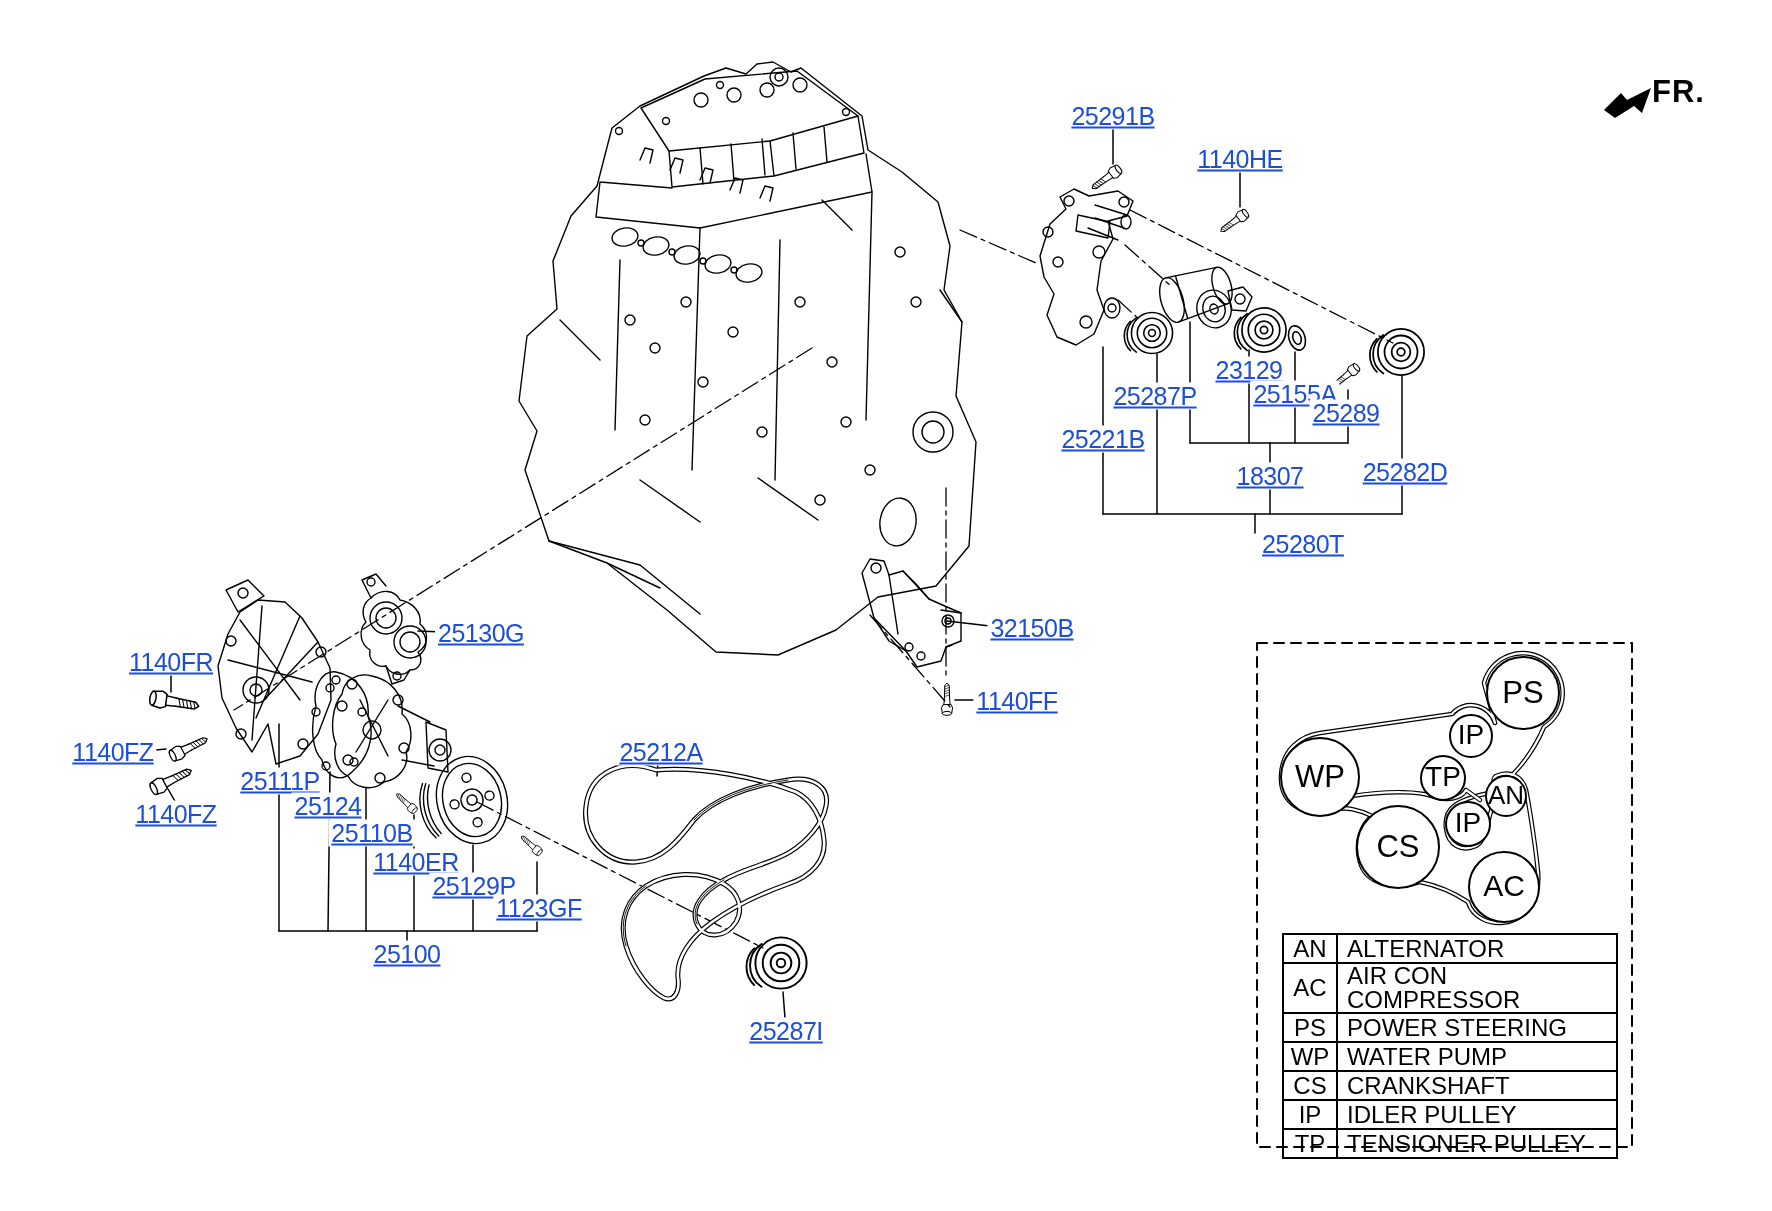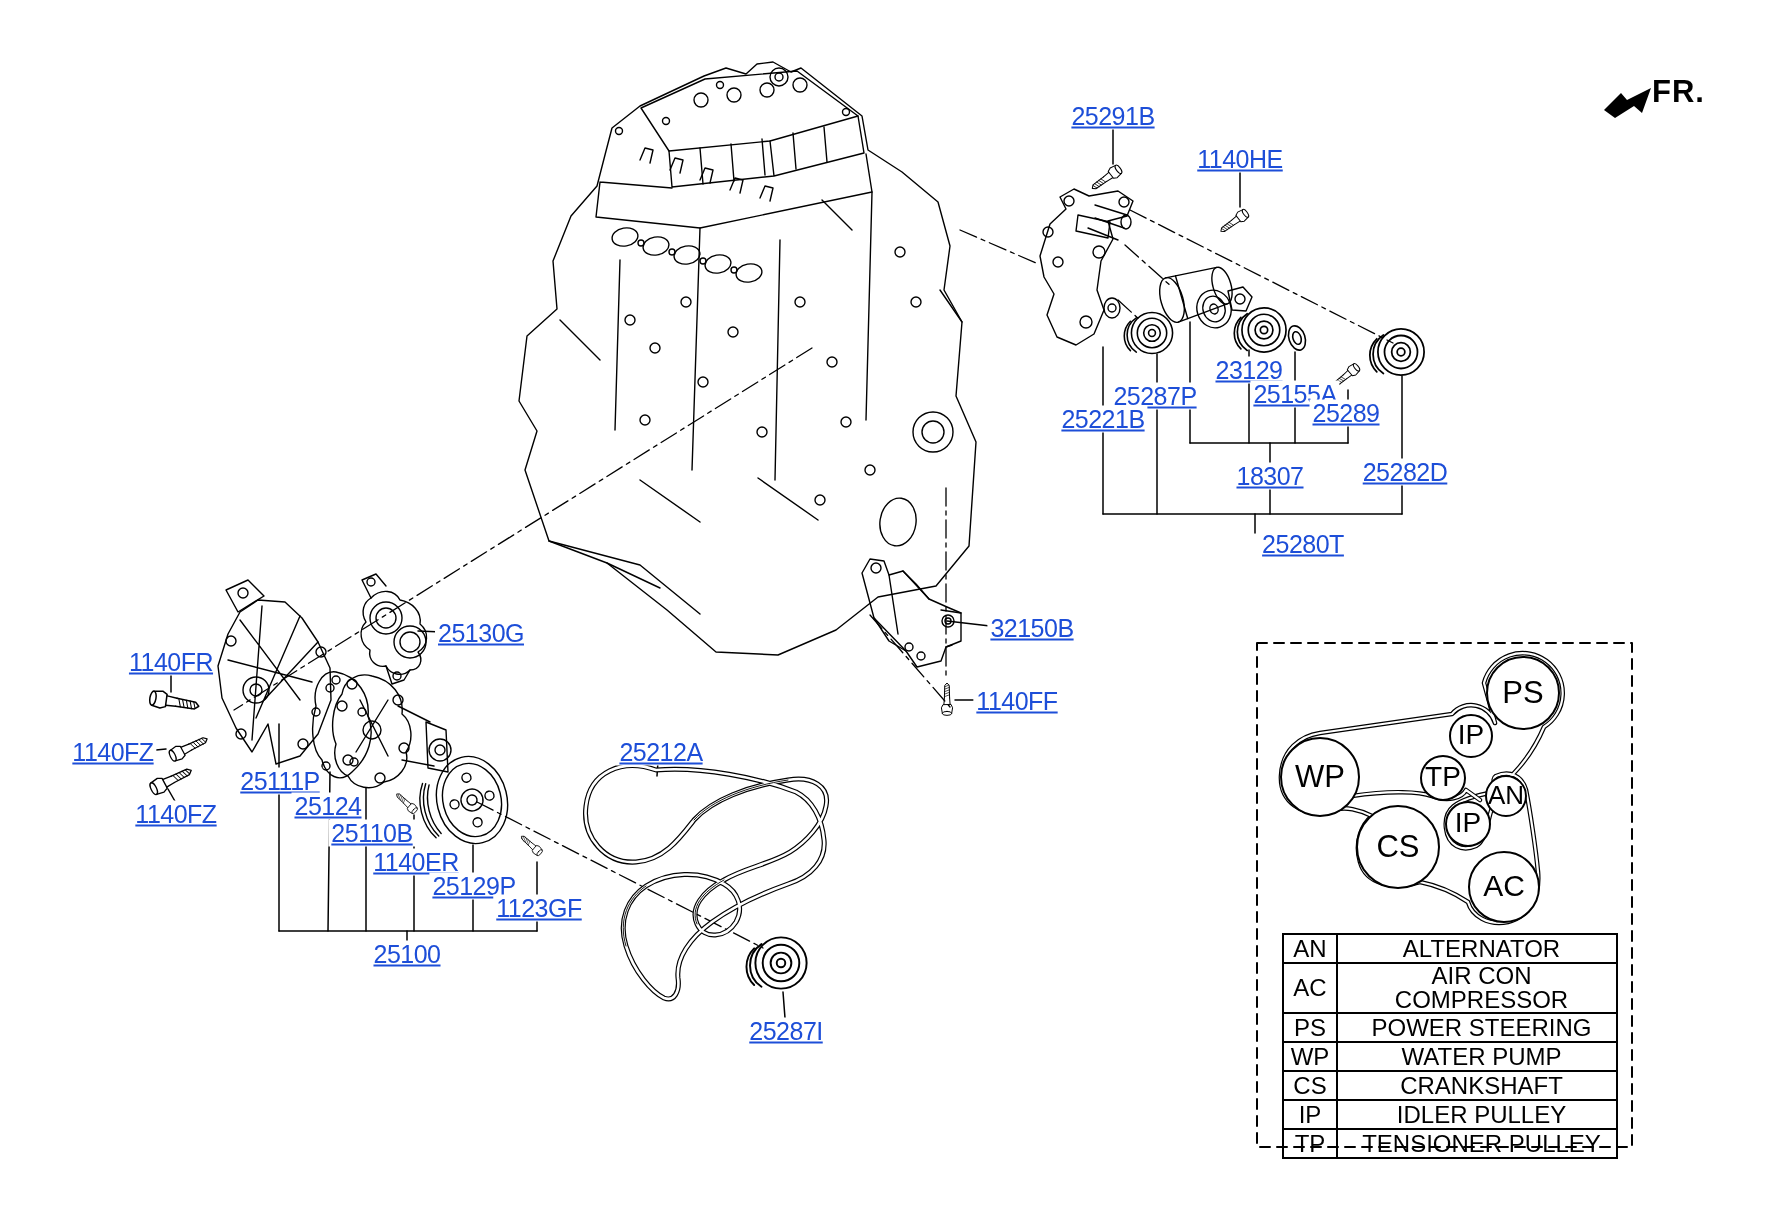--- a/index.html
+++ b/index.html
@@ -10,21 +10,21 @@
            letter-spacing:-0.5px;line-height:1.0;background:#ffffff;padding:1px 3px;
            white-space:nowrap;color:#1d4ed8;text-decoration:underline;}
   .pulley-label{position:absolute;transform:translate(-50%,-50%);font-size:29px;
            line-height:1;color:#000;white-space:nowrap;}
   .fr-wrap{position:absolute;left:1596px;top:74px;width:170px;height:56px;}
   .fr-text{position:absolute;left:56px;top:0;font-size:31px;font-weight:bold;letter-spacing:1px;text-align:right;}
   table.legend{position:absolute;left:1282px;top:933px;width:336px;height:208px;
            border-collapse:collapse;table-layout:fixed;font-size:24px;}
   table.legend td{border:2px solid #000;padding:0;height:27px;line-height:1.0;}
   table.legend td.code{width:52px;text-align:center;}
-  table.legend td.label{padding-left:9px;text-align:center;}
+  table.legend td.label{padding-left:9px;text-align:left;}
 </style>
 </head>
 <body>
 
 <div class="stage">
 
 <svg width="1772" height="1211" viewBox="0 0 1772 1211" fill="none" stroke="#000" stroke-width="1.6" stroke-linecap="round" stroke-linejoin="round">
 
   <defs>
     <g id="bolt">
@@ -319,21 +319,21 @@
   </g>
 
   <path fill="#000" stroke="none" d="M1604,110 L1621,93 L1627,100 L1651,88 L1642,113 L1634,106 L1615,118 Z"></path>
 </svg>
 
 <div class="callout" style="left:1113px;top:116px">25291B</div>
 <div class="callout" style="left:1240px;top:159px">1140HE</div>
 <div class="callout" style="left:1249px;top:370px">23129</div>
 <div class="callout" style="left:1295px;top:394px">25155A</div>
 <div class="callout" style="left:1155px;top:396px">25287P</div>
-<div class="callout" style="left:1103px;top:419px">25221B</div>
+<div class="callout" style="left:1103px;top:439px">25221B</div>
 <div class="callout" style="left:1346px;top:413px">25289</div>
 <div class="callout" style="left:1270px;top:476px">18307</div>
 <div class="callout" style="left:1405px;top:472px">25282D</div>
 <div class="callout" style="left:1303px;top:544px">25280T</div>
 <div class="callout" style="left:1032px;top:628px">32150B</div>
 <div class="callout" style="left:1017px;top:701px">1140FF</div>
 <div class="callout" style="left:481px;top:633px">25130G</div>
 <div class="callout" style="left:171px;top:662px">1140FR</div>
 <div class="callout" style="left:113px;top:752px">1140FZ</div>
 <div class="callout" style="left:176px;top:814px">1140FZ</div>

